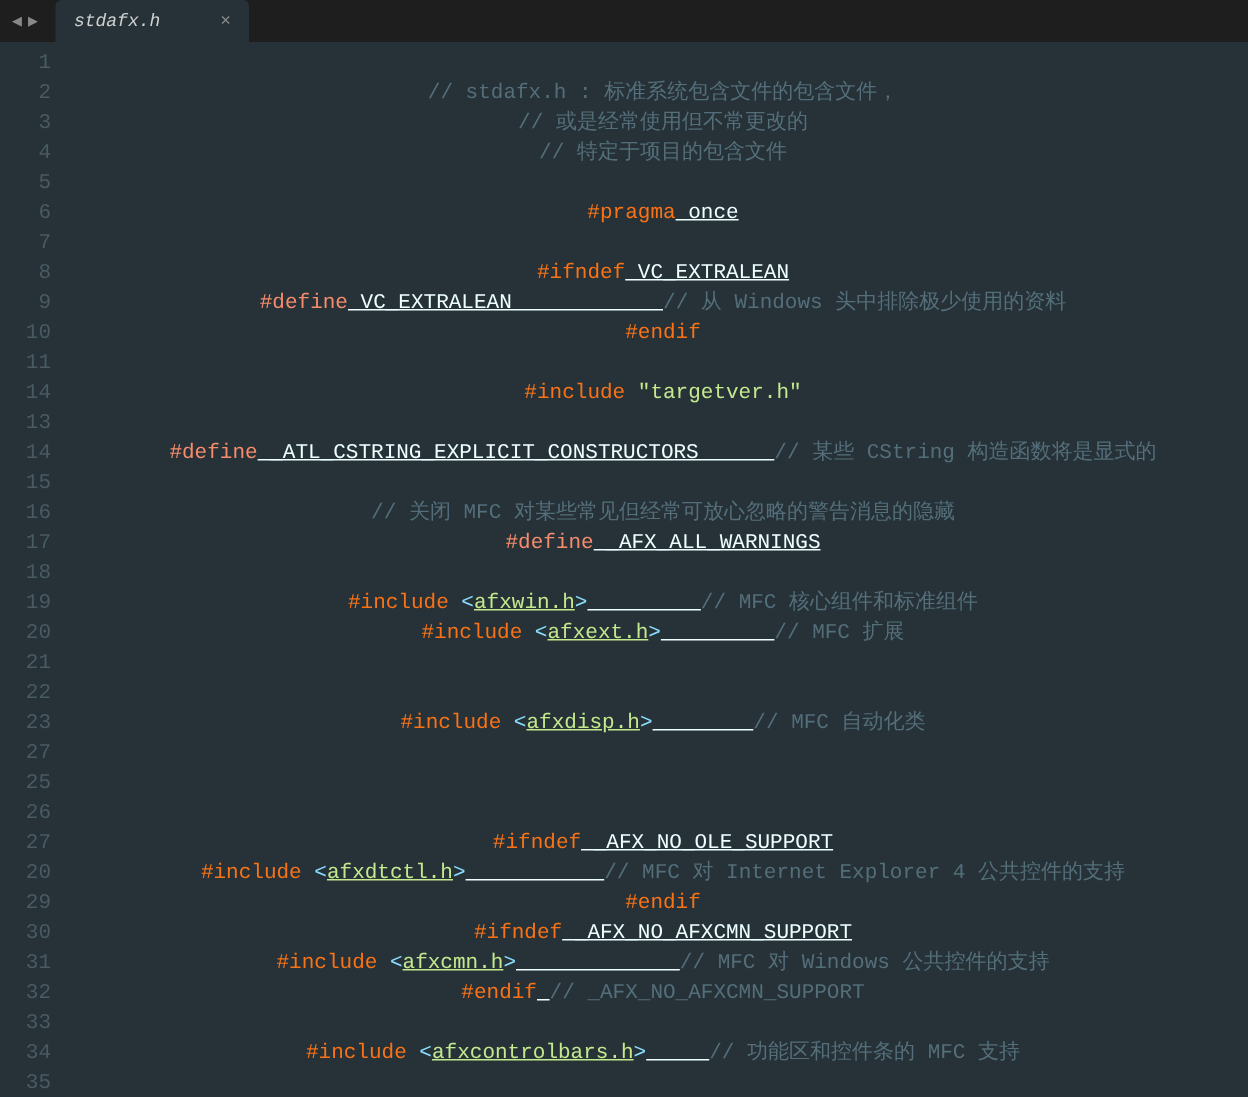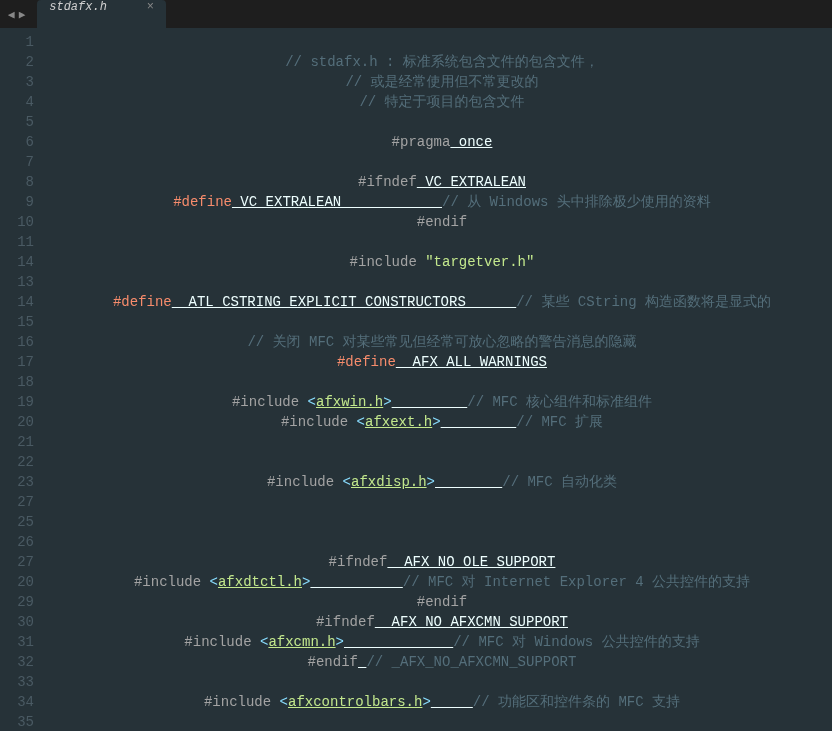--- a/index.html
+++ b/index.html
@@ -23,20 +23,21 @@
   padding: 0 8px;
   gap: 4px;
   color: #888;
   font-size: 11px;
 }
 .nav-arrows span { cursor: pointer; }
 .tab {
   background: #263238;
   height: 28px;
   display: flex;
+  align-items: center;
   padding: 0 12px;
   gap: 40px;
   border-top-left-radius: 4px;
   border-top-right-radius: 4px;
   margin-left: 4px;
 }
 .tab-title { color: #d0d0d0; font-size: 12px; font-style: italic; }
 .tab-close { color: #888; font-size: 12px; cursor: pointer; }
 .editor {
   display: flex;
@@ -57,21 +58,21 @@
   flex: 1;
   padding-top: 4px;
   padding-left: 8px;
   font-size: 14px;
   line-height: 20px;
   white-space: pre;
   text-align: center;
 }
 .line { height: 20px; }
 .c-comment { color: #546e7a; }
-.c-preproc { color: #a3a3a3; }
+.c-preproc { color: #f97316; }
 .c-define  { color: #f78c6c; }
 .c-plain   { color: #eeffff; text-decoration: underline; }
 .c-string  { color: #c3e88d; }
 .c-include-angle { color: #89ddff; }
 .c-include-name { color: #c3e88d; text-decoration: underline; }
 </style>
 </head>
 <body>
 
 <div class="titlebar">

